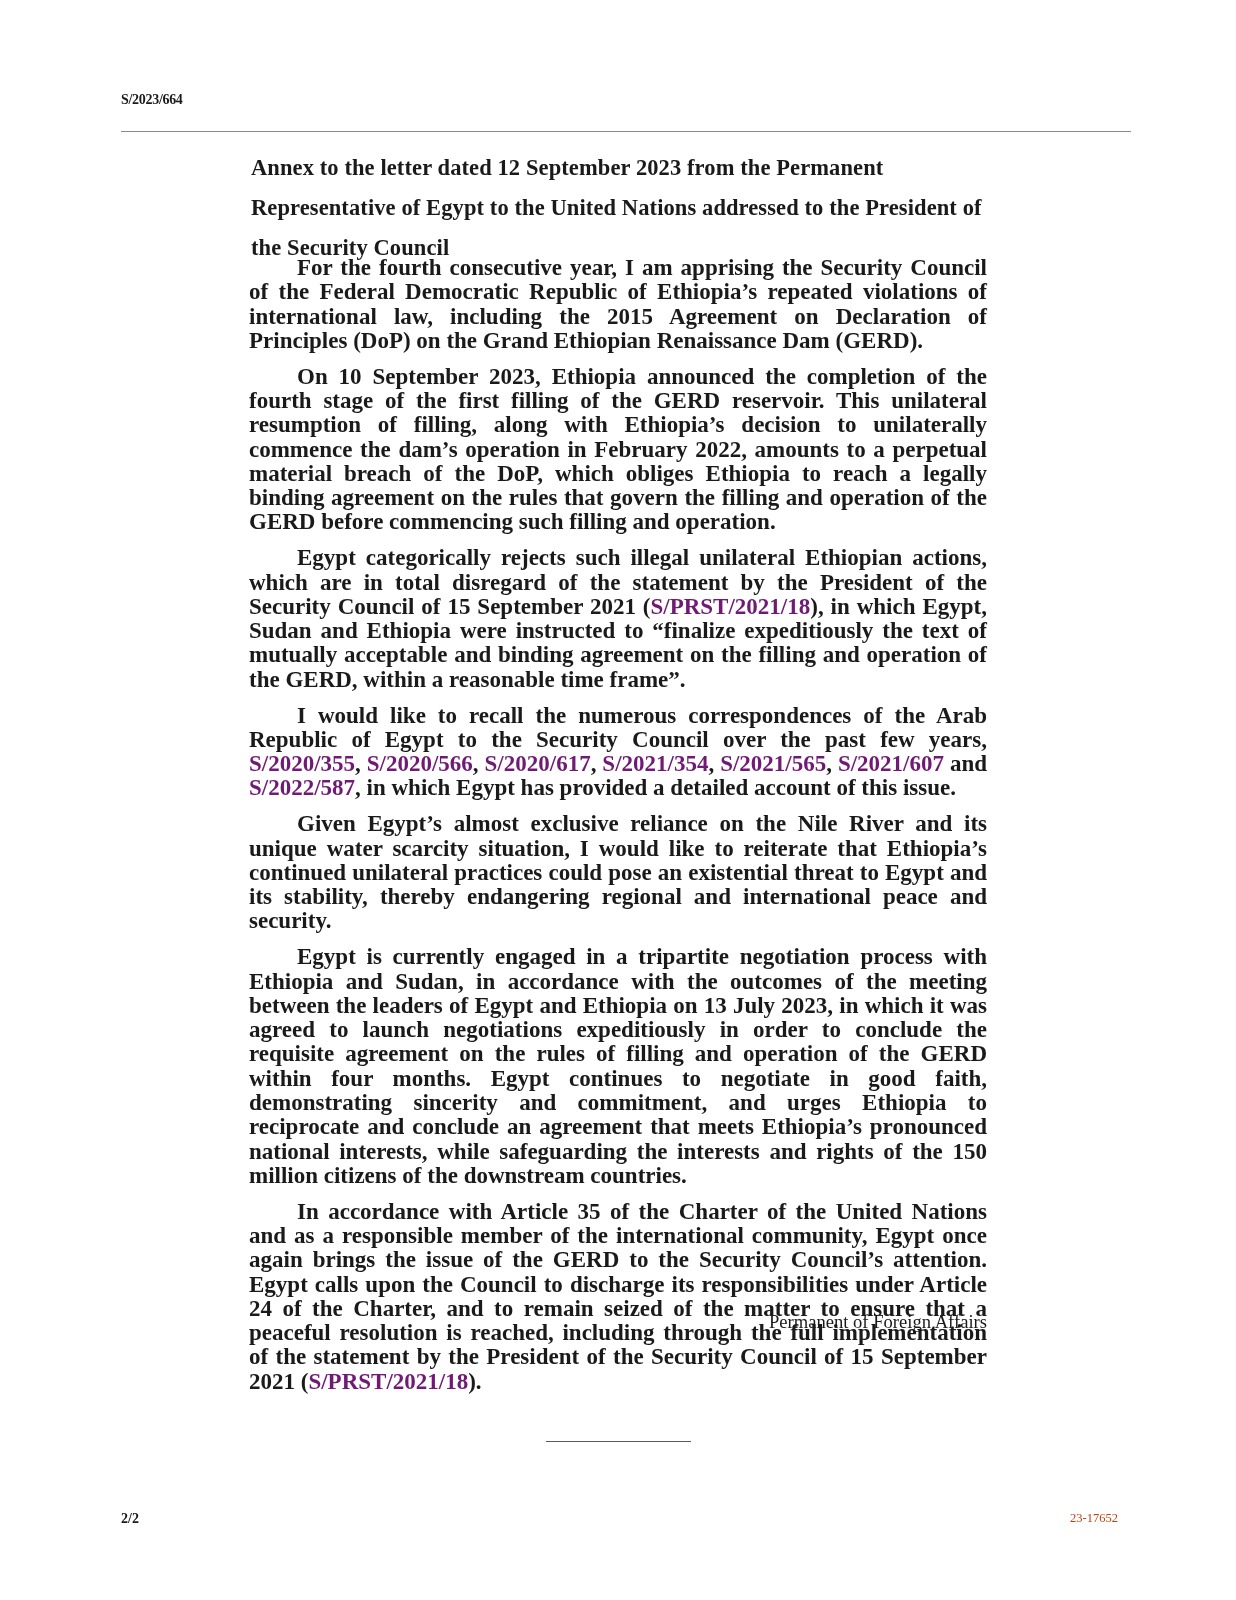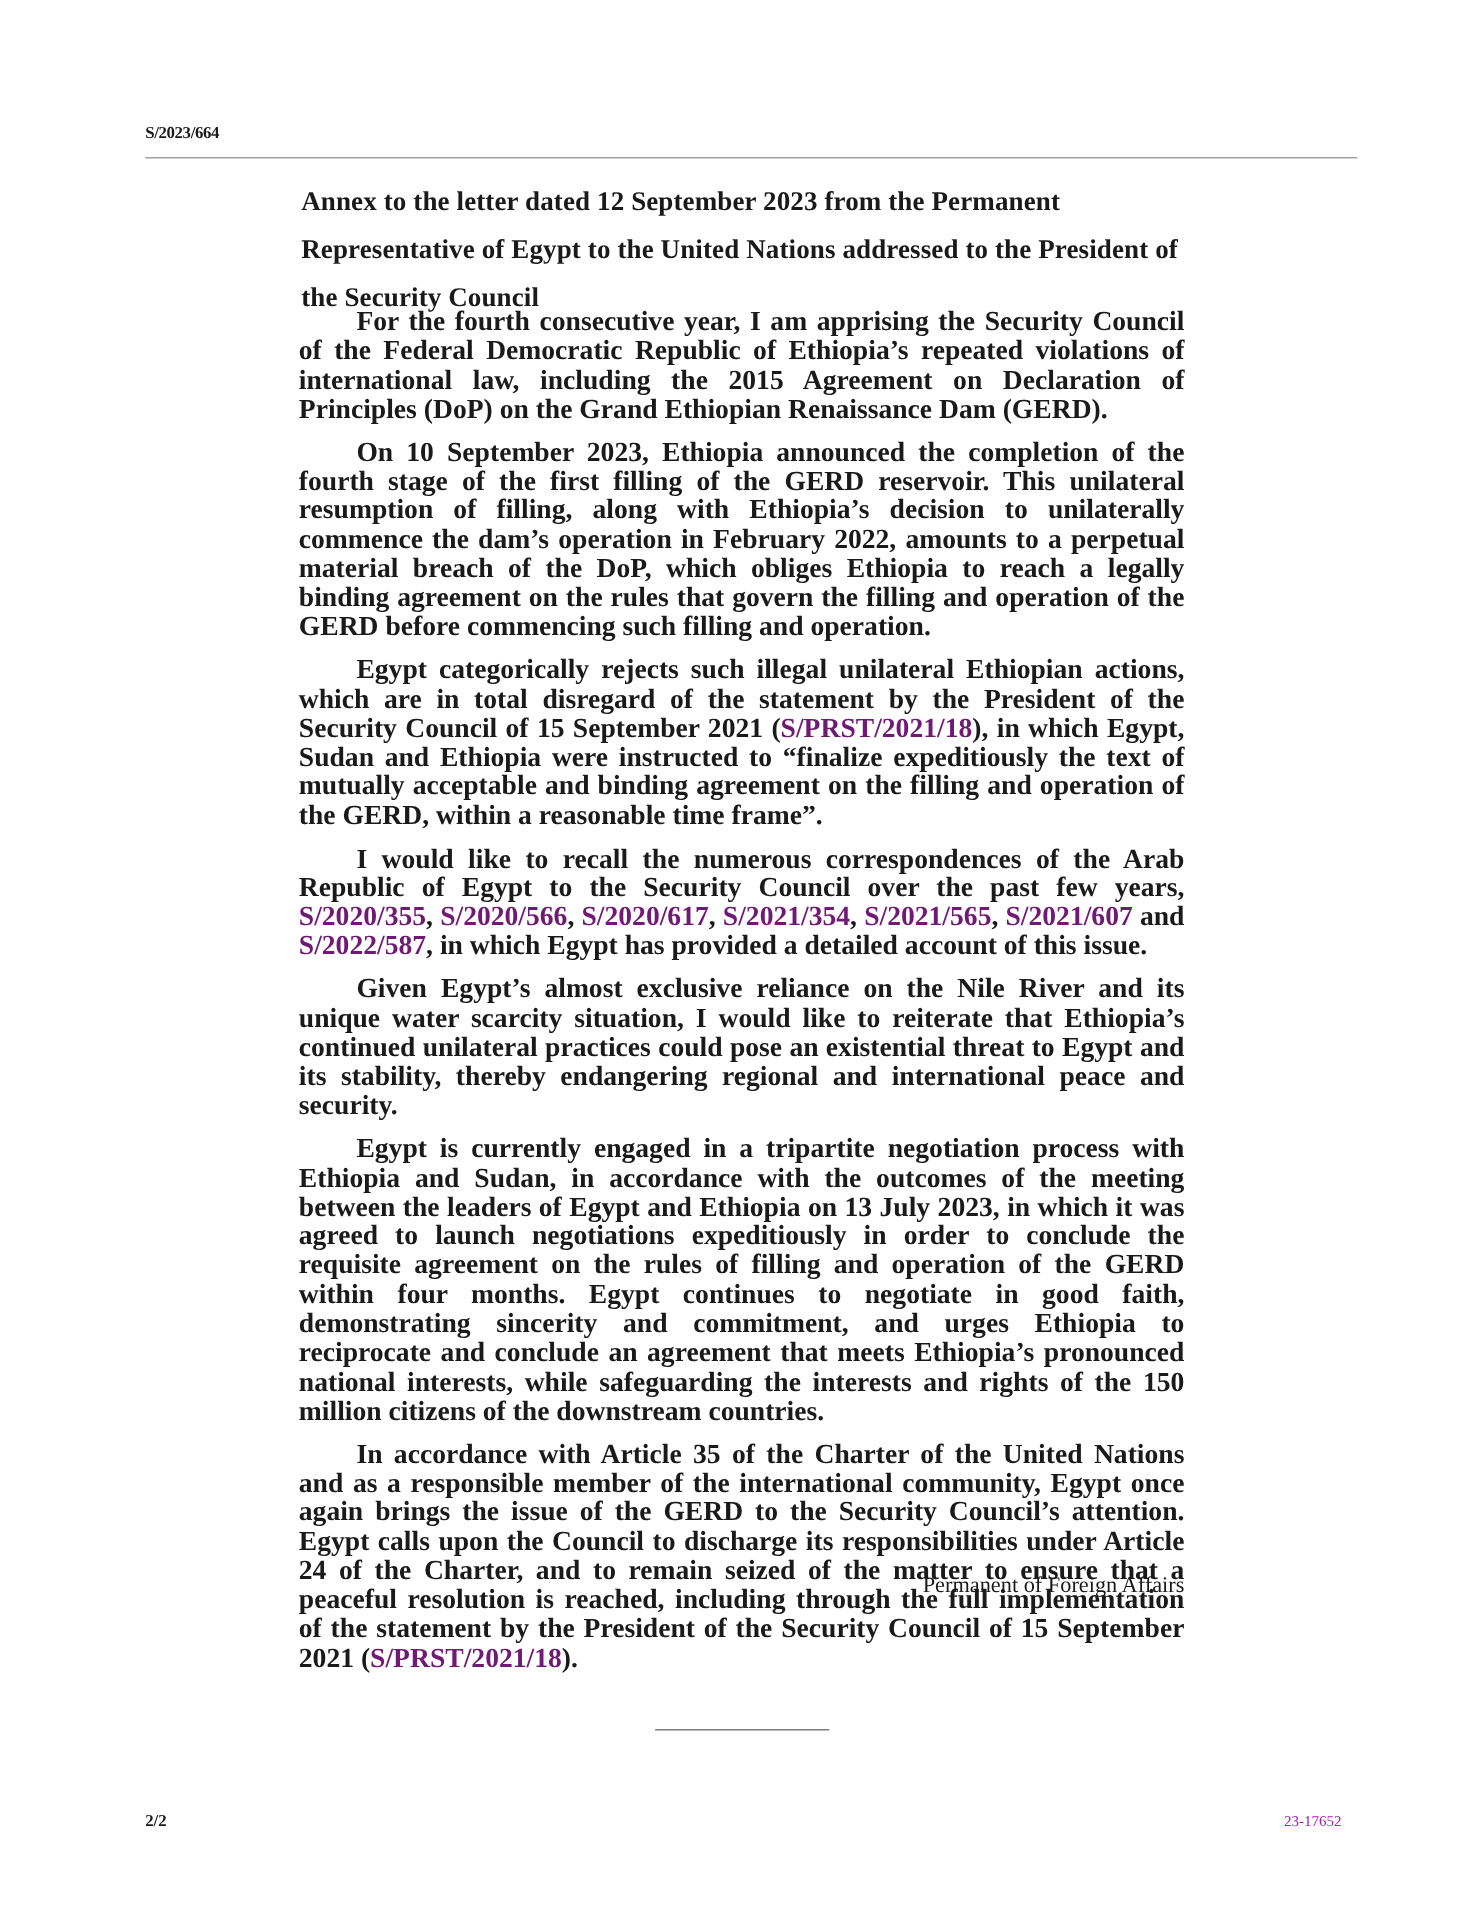--- a/index.html
+++ b/index.html
@@ -1,34 +1,34 @@
 <!DOCTYPE html>
 <html><head>
 <meta charset="utf-8">
 <style>
   html, body { margin:0; padding:0; background:#ffffff; }
   body { width:1236px; height:1600px; position:relative; overflow:hidden;
          font-family:"Liberation Serif", "DejaVu Serif", serif; color:#1a1a1a; }
-  .doc-symbol { position:absolute; left:121px; top:104px; font-size:14px; font-weight:bold;
+  .doc-symbol { position:absolute; left:121px; top:92px; font-size:14px; font-weight:bold;
                 letter-spacing:-0.3px; }
   .header-rule { position:absolute; left:121px; top:131px; width:1010px; height:0;
                  border-top:1.5px solid #8a8a8a; }
   .title { position:absolute; left:250px; top:147px; width:740px; margin:1px;
            font-size:22.5px; font-weight:bold; line-height:40px; letter-spacing:0.1px; }
   .body { position:absolute; left:249px; top:256px; width:738px; }
   .para { margin:0 0 11.5px 0; font-size:23px; line-height:24.3px; text-align:justify;
           text-indent:48px; hyphens:none;font-weight:bold; }
   .link { color:#701a75; text-decoration:none; cursor:pointer; }
   .signature { position:absolute; left:640px; top:1310px; width:347px; text-align:right;
                font-size:18.6px; line-height:24.3px; }
   .signature .sig-line { display:block; }
   .end-rule { position:absolute; left:546px; top:1441px; width:145px; height:0;
               border-top:1.5px solid #5a5a5a; }
   .footer-page { position:absolute; left:121px; top:1511px; font-size:14px; font-weight:bold;text-align:center; }
-  .footer-job { position:absolute; right:118px; top:1511px; font-size:12.5px; color:#a21caf; }
+  .footer-job { position:absolute; right:118px; top:1511px; font-size:12.5px; color:#c2410c; }
 </style>
 </head>
 <body>
 
 <div class="doc-symbol">S/2023/664</div>
 <div class="header-rule"></div>
 
 <h1 class="title">Annex to the letter dated 12 September 2023 from the Permanent Representative of Egypt to the United Nations addressed to the President of the Security Council</h1>
 
 <div class="body" id="letter-body">

